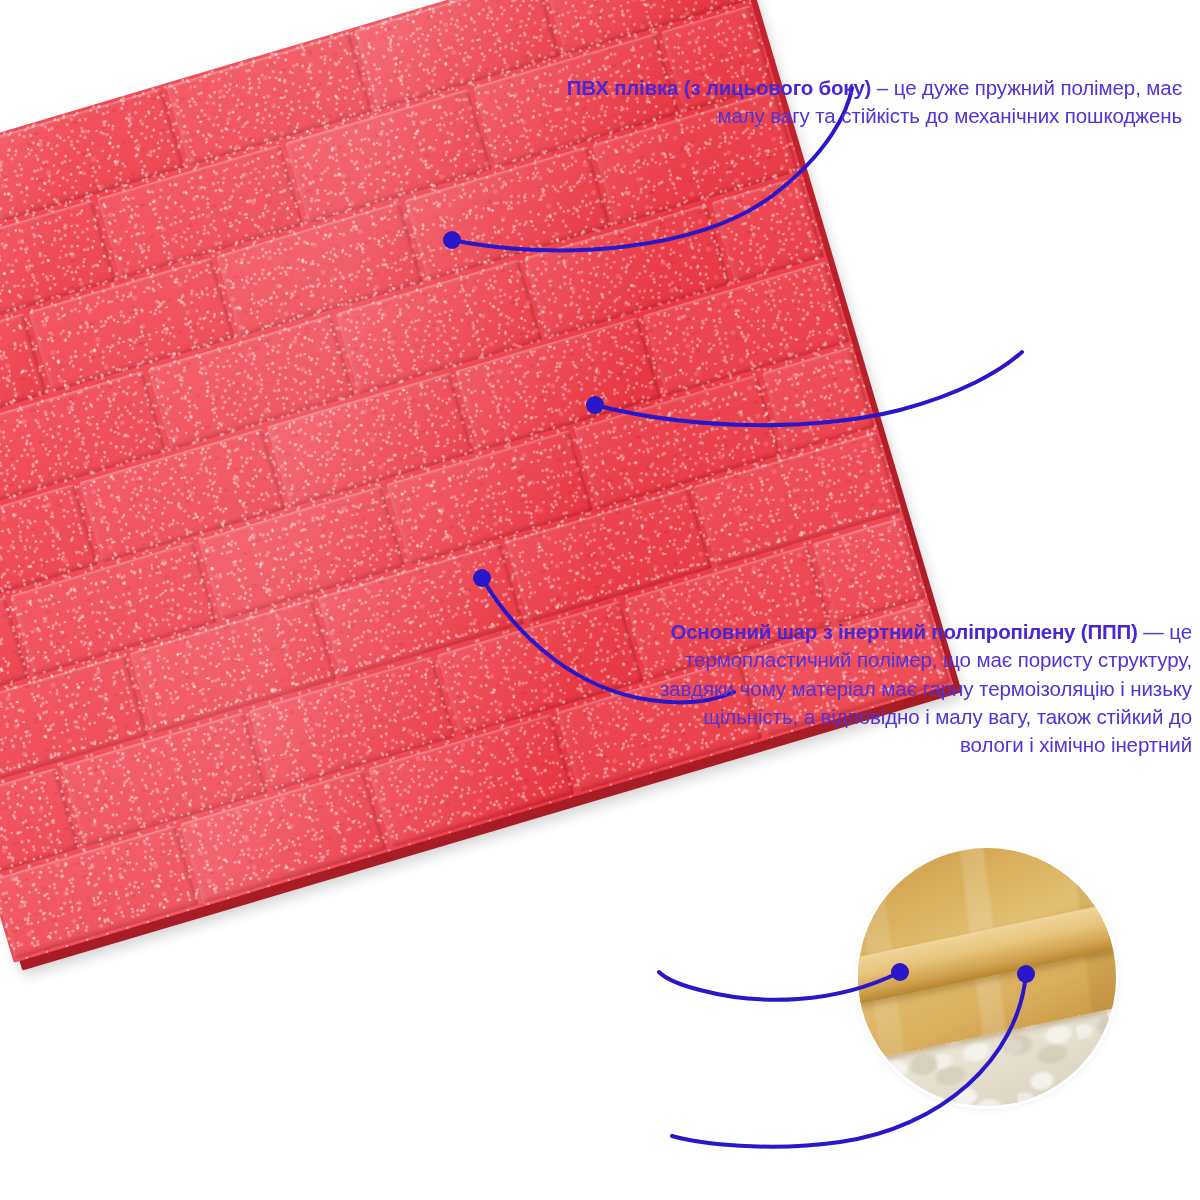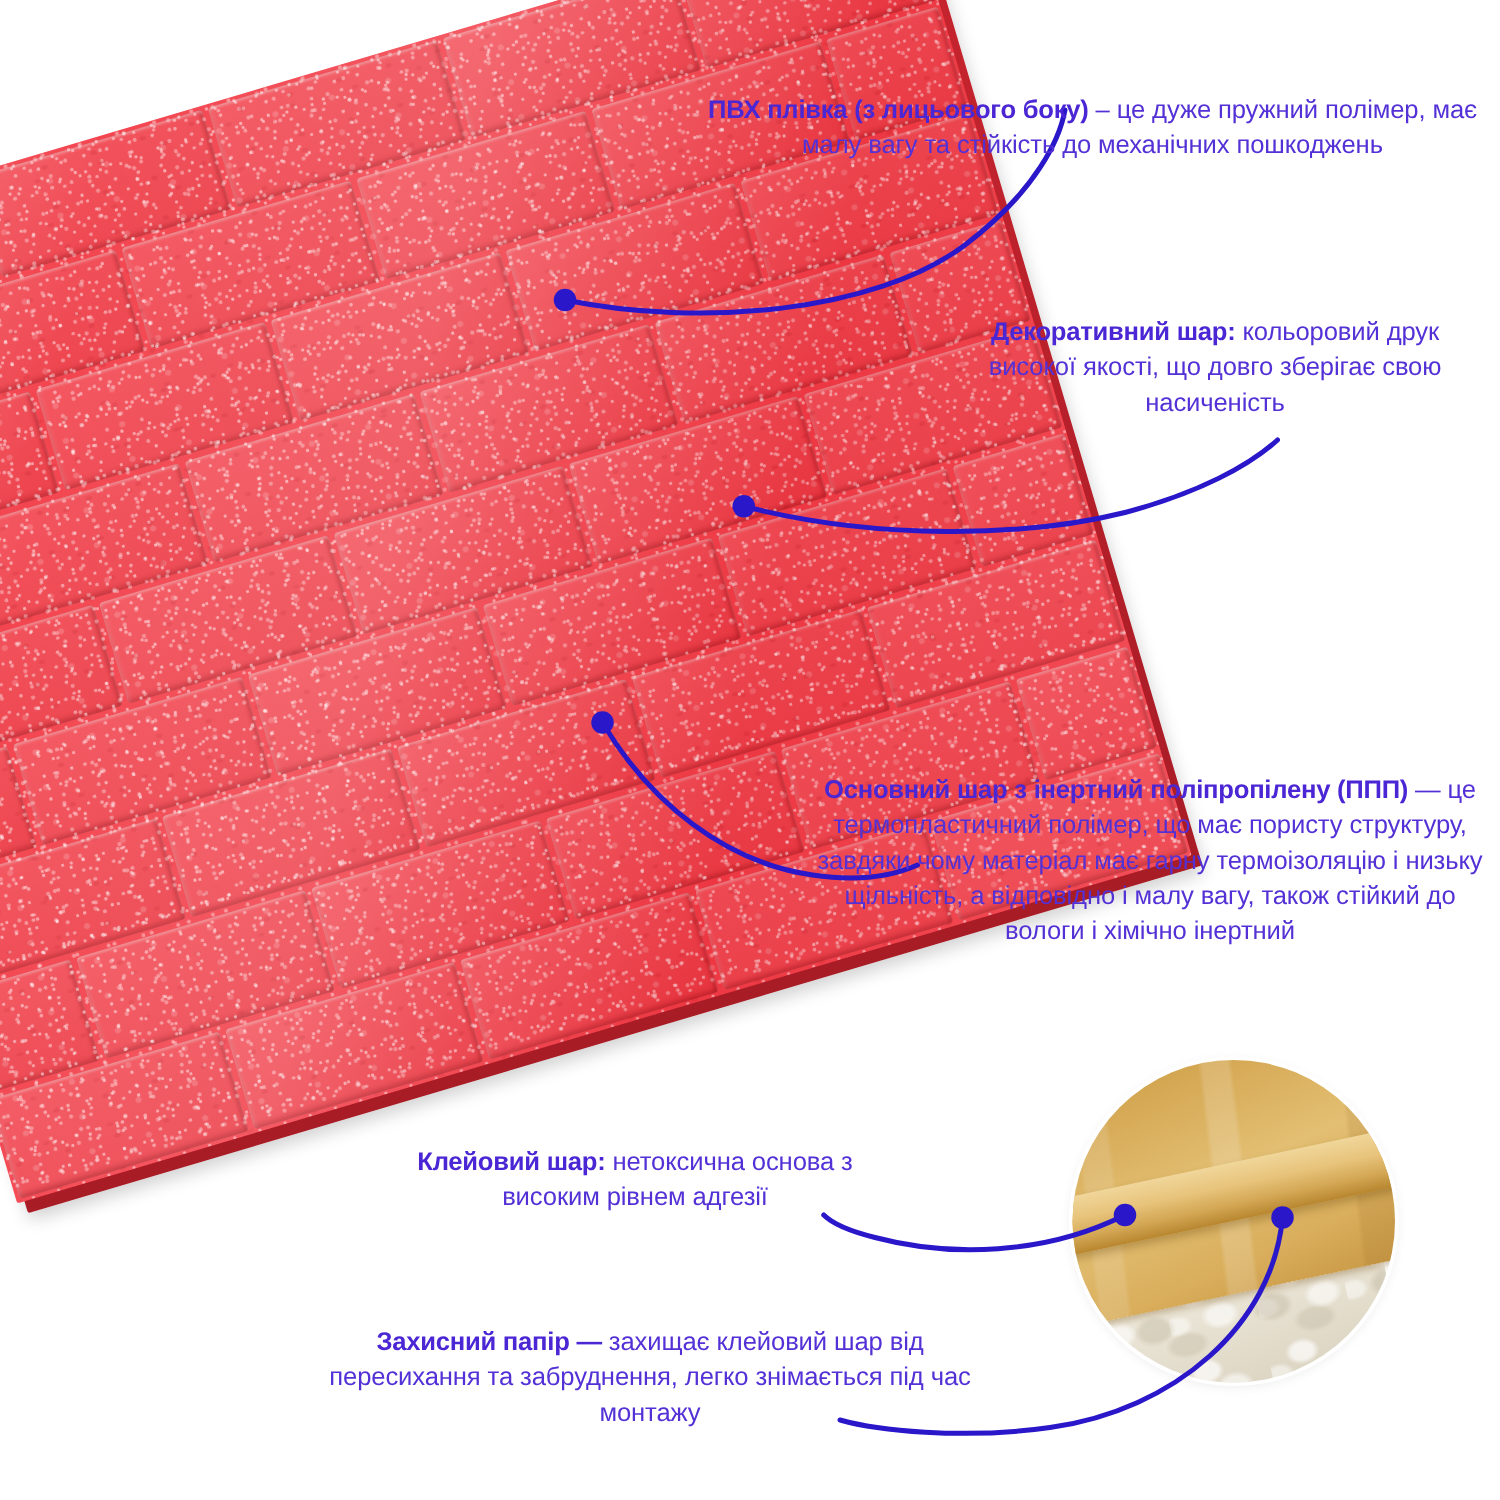--- a/index.html
+++ b/index.html
@@ -148,21 +148,21 @@
   
   .callout-text{
     position:absolute;
     color:#5331d6;
     font-family:"Liberation Sans",sans-serif;
     font-size:20.5px;
     line-height:1.38;
     letter-spacing:-.1px;
   }
   .callout-text b{font-weight:bold;color:#4b26d4;letter-spacing:-.2px;}
-  .ta-center{text-align:center;}
+  .ta-center{text-align:right;}
 
   #txt-pvc      {left:566px; top:74px;  width:616px;}
   #txt-decor    {left:762px; top:252px; width:420px;}
   #txt-ppp      {left:648px; top:618px; width:544px;}
   #txt-glue     {left:296px; top:916px; width:424px;}
   #txt-paper    {left:246px; top:1060px;width:548px;}
 </style>
 </head>
 <body>
 
@@ -244,29 +244,20 @@
     <circle class="call-dot" cx="595" cy="405" r="9"></circle>
     <circle class="call-dot" cx="482" cy="578" r="9"></circle>
     <circle class="call-dot" cx="900" cy="972" r="9"></circle>
     <circle class="call-dot" cx="1026" cy="974" r="9"></circle>
   </svg>
 
   <div class="callout-text ta-center" id="txt-pvc">
     <b>ПВХ плівка (з лицьового боку)</b><span> – це дуже пружний полімер, має малу вагу та стійкість до механічних пошкоджень</span>
   </div>
 
-  <div class="callout-text ta-center" id="txt-decor">
-    <b>Декоративний шар:</b><span> кольоровий друк високої якості, що довго зберігає свою насиченість</span>
-  </div>
 
   <div class="callout-text ta-center" id="txt-ppp">
     <b>Основний шар з інертний поліпропілену (ППП)</b><span> — це термопластичний полімер, що має пористу структуру, завдяки чому матеріал має гарну термоізоляцію і низьку щільність, а відповідно і малу вагу, також стійкий до вологи і хімічно інертний</span>
   </div>
 
-  <div class="callout-text ta-center" id="txt-glue">
-    <b>Клейовий шар:</b><span> нетоксична основа з високим рівнем адгезії</span>
-  </div>
-
-  <div class="callout-text ta-center" id="txt-paper">
-    <b>Захисний папір —</b><span> захищає клейовий шар від пересихання та забруднення, легко знімається під час монтажу</span>
-  </div>
+
 
 </div>
 
 </body></html>

